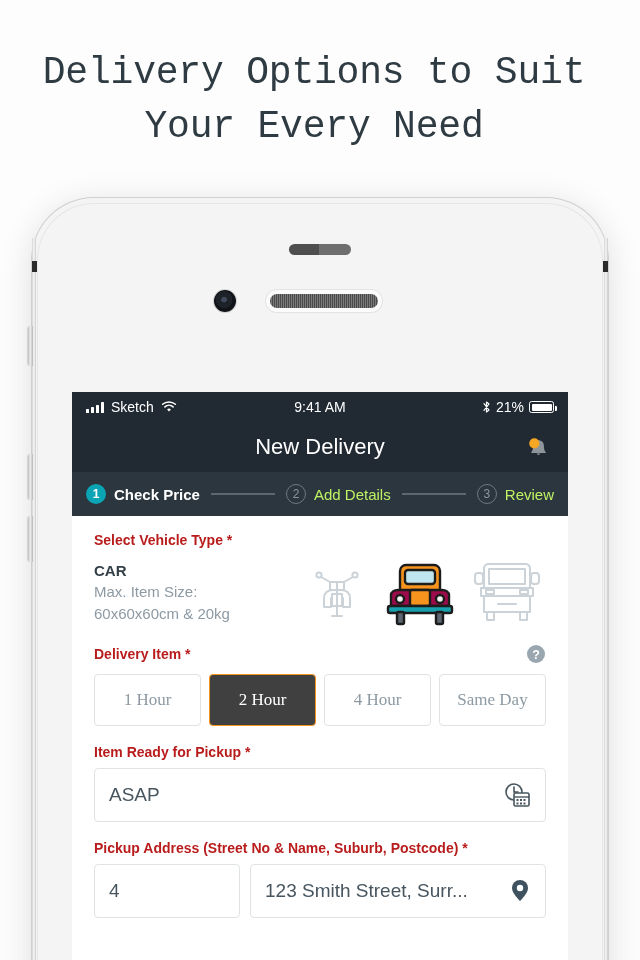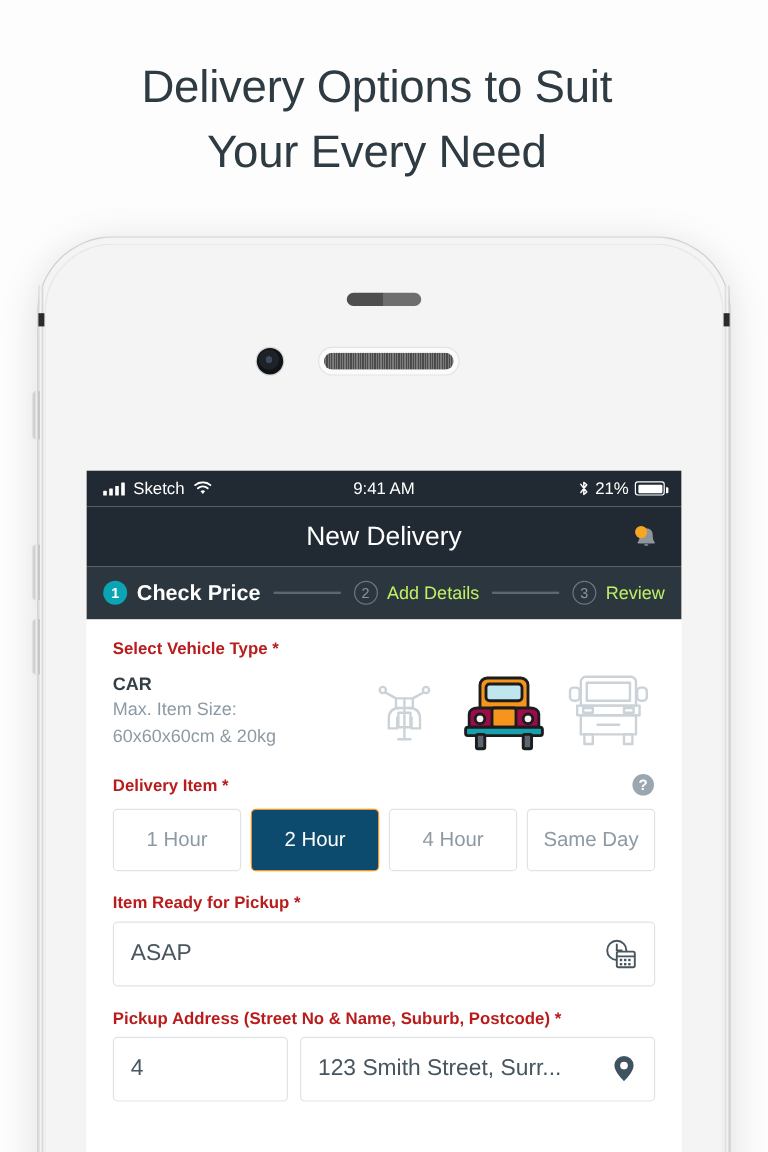--- a/index.html
+++ b/index.html
@@ -9,21 +9,21 @@
     font-family:"Liberation Sans", sans-serif;
     overflow:hidden;
   }
   #stage { position:relative; width:640px; height:960px; background:#fdfdfd; }
 
   
   .headline {
     position:absolute; left:0; top:46px; width:628px;
     text-align:center;
     font-size:38px; line-height:54px; font-weight:400;
-    color:#2f3b42; letter-spacing:-0.2px;
+    color:#2f3b42; letter-spacing:-0.2px;font-family:Liberation Mono, monospace;
   }
   .headline .l2 { display:block; }
 
   
   .phone {
     position:absolute; left:32px; top:198px;
     width:576px; height:880px;
     background:#f4f4f4;
     border-radius:62px 62px 0 0;
     box-shadow:0 0 0 1px #cfcfcf, 0 6px 34px rgba(0,0,0,.13);
@@ -125,21 +125,21 @@
     display:flex; align-items:center; padding:0 14px;
   }
   .step { display:flex; align-items:center; gap:8px; }
   .step .dot {
     width:20px; height:20px; border-radius:50%;
     display:flex; align-items:center; justify-content:center;
     font-size:12px; font-weight:700;
   }
   .step.active .dot { background:#0ba4b5; color:#fff; }
   .step.idle .dot { border:1.5px solid #6d7880; color:#8b959c; font-weight:400; }
-  .step.active .slabel { color:#ffffff; font-size:18px; font-weight:700; }
+  .step.active .slabel { color:#ffffff; font-size:15px; font-weight:700; }
   .step.idle   .slabel { color:#bef264; font-size:15px; font-weight:400; }
   .step-line { flex:1; height:1.5px; background:#5d676e; margin:0 11px; }
 
   
   .form { padding:16px 22px 0 22px; }
   .fld-label {
     font-size:14px; font-weight:700; color:#b91c1c; margin-bottom:8px;
   }
 
   .vehicle-row { display:flex; align-items:center; }
@@ -149,23 +149,23 @@
   .veh-icons { margin-left:auto; display:flex; align-items:center; gap:14px; padding-right:4px; }
 
   .row-label-help { display:flex; align-items:center; }
   .help-icon { margin-left:auto; width:20px; height:20px; }
 
   .chips { display:flex; gap:8px; margin-top:4px; }
   .chip {
     flex:1; height:52px; border:1px solid #dfe3e6; border-radius:4px;
     background:#fff; color:#8d9aa3; font-size:17px;
     display:flex; align-items:center; justify-content:center;
-    font-family:Liberation Sans, sans-serif;
-  }
-  .chip.sel { background:#0c4a6e; border-color:#f7941e; color:#fff; }
+    font-family:Liberation Serif, serif;
+  }
+  .chip.sel { background:#404040; border-color:#f7941e; color:#fff; }
 
   .input {
     height:54px; border:1px solid #dfe3e6; border-radius:4px; background:#fff;
     display:flex; align-items:center; padding:0 14px; position:relative;
   }
   .input .val { font-size:19px; color:#47555f;text-align:center; }
   .input .ico { margin-left:auto; }
 
   .addr-row { display:flex; gap:10px; }
   .addr-unit { width:146px; }

